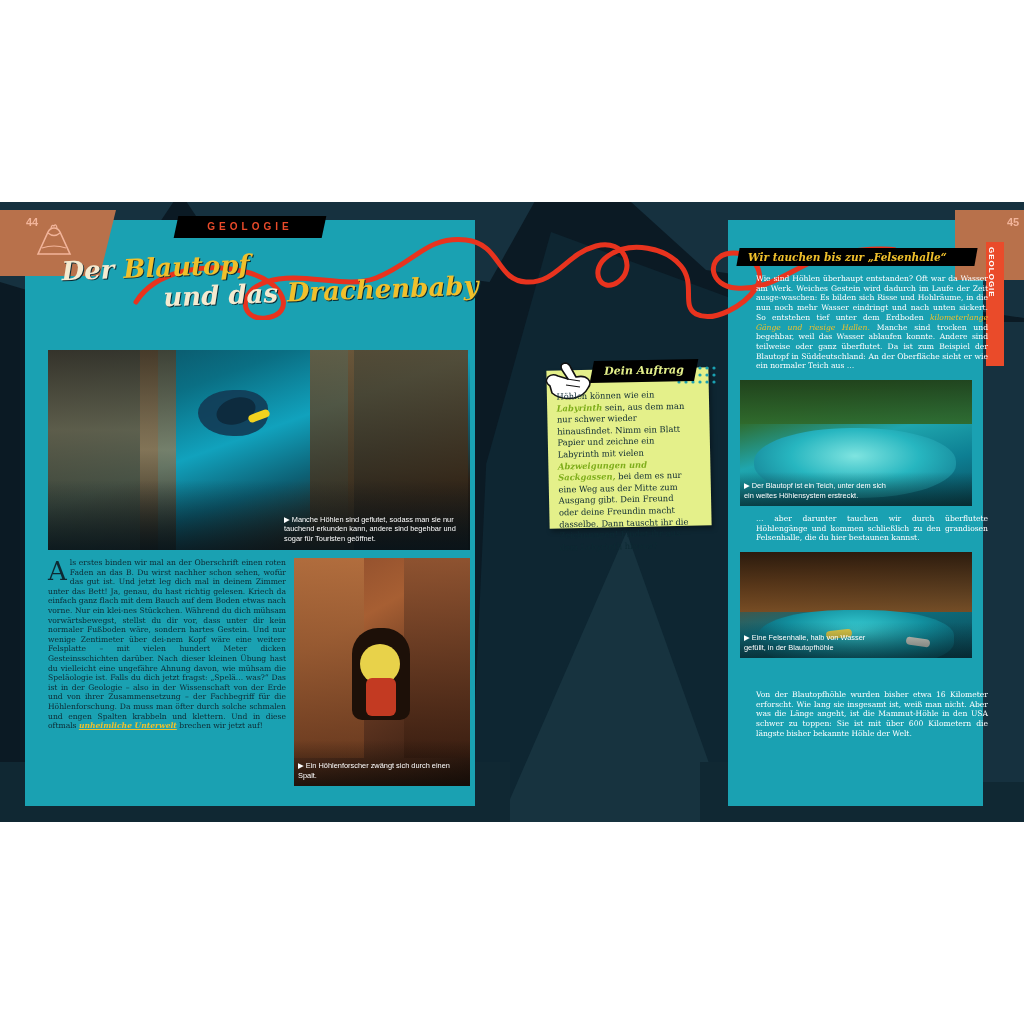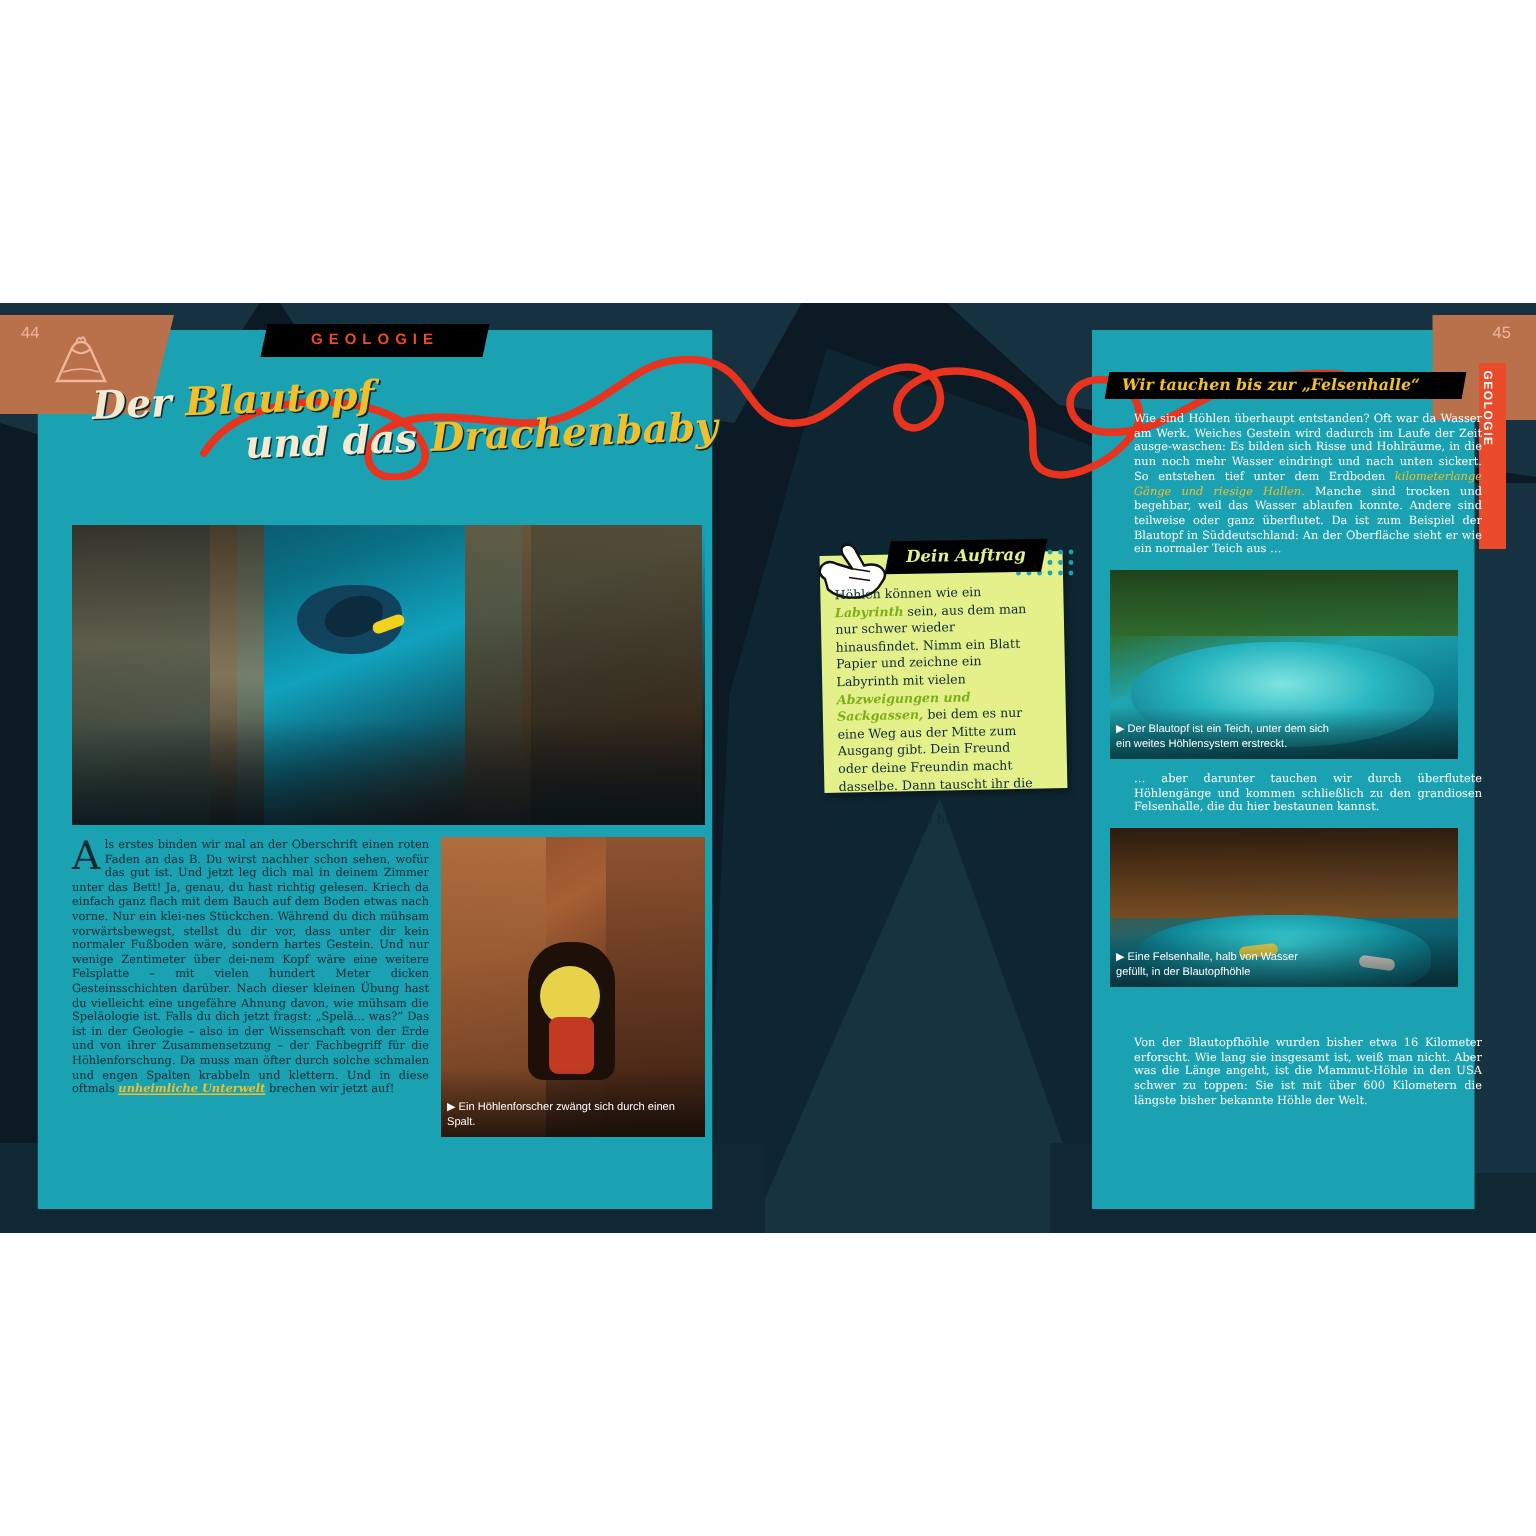--- a/index.html
+++ b/index.html
@@ -76,21 +76,22 @@
     left: 955px;
     top: 8px;
     width: 69px;
     height: 70px;
     background: #b8714b;
   }
   .folio {
     position: absolute;
     color: #f2b49a;
     font-size: 11px;
-    font-weight: normal;
+    font-weight: bold;
+    margin-left: 12px;
   }
   .volcano-icon {
     position: absolute;
     left: 34px;
     top: 20px;
     width: 40px;
     height: 40px;
   }
   
   #chapter-bar {
@@ -345,23 +346,24 @@
     <div class="photo" style="left:48px;top:148px;width:422px;height:200px;">
       <div class="ph-grad" style="background:linear-gradient(160deg,#0c4a5c 0%,#0a6f84 25%,#11a2bd 45%,#0d6074 62%,#2a2016 80%,#120c08 100%);"></div>
       <div style="position:absolute;left:0;top:0;width:110px;height:200px;background:linear-gradient(180deg,#3b2f22,#6b5a41 40%,#2e2517);opacity:.85;"></div>
       <div style="position:absolute;left:92px;top:0;width:36px;height:200px;background:linear-gradient(180deg,#4a3b28,#8d7a5a 50%,#221a10);opacity:.8;"></div>
       <div style="position:absolute;left:300px;top:0;width:120px;height:200px;background:linear-gradient(180deg,#5a452c,#3a2c1c 60%,#1a1410);opacity:.9;"></div>
       <div style="position:absolute;left:262px;top:0;width:44px;height:200px;background:linear-gradient(180deg,#6d583a,#2b2115);opacity:.85;"></div>
       <div style="position:absolute;left:150px;top:40px;width:70px;height:46px;background:#123b55;border-radius:50% 40% 45% 50%;opacity:.9;"></div>
       <div style="position:absolute;left:168px;top:48px;width:40px;height:26px;background:#0d2b3e;border-radius:50%;transform:rotate(-18deg);"></div>
       <div style="position:absolute;left:200px;top:62px;width:22px;height:8px;background:#f2d21f;border-radius:4px;transform:rotate(-20deg);"></div>
       <div style="position:absolute;left:0;bottom:0;width:100%;height:70px;background:linear-gradient(180deg,rgba(5,20,28,0),rgba(5,20,28,.75));"></div>
-    </div>
-
-    <div class="photo" style="left:294px;top:356px;width:176px;height:200px;">
+      <div class="cap" style="left:auto;right:0;bottom:4px;width:190px;background:none;text-align:left;">▶ Manche Höhlen sind geflutet, sodass man sie nur tauchend erkunden kann, andere sind begehbar und sogar für Touristen geöffnet.</div>
+    </div>
+
+    <div class="photo" style="left:294px;top:356px;width:176px;height:228px;">
       <div class="ph-grad" style="background:linear-gradient(150deg,#8a4a2b 0%,#a75f33 30%,#5f3520 60%,#2c170e 100%);"></div>
       <div style="position:absolute;left:0;top:0;width:70px;height:200px;background:linear-gradient(180deg,#b4703f,#6d3c20);opacity:.9;"></div>
       <div style="position:absolute;left:110px;top:0;width:66px;height:200px;background:linear-gradient(180deg,#8d5230,#3a1e11);opacity:.95;"></div>
       <div style="position:absolute;left:58px;top:70px;width:58px;height:92px;background:#1d1008;border-radius:26px 26px 10px 10px;"></div>
       <div style="position:absolute;left:66px;top:86px;width:40px;height:40px;background:#e8d24a;border-radius:50%;"></div>
       <div style="position:absolute;left:72px;top:120px;width:30px;height:38px;background:#c33a22;border-radius:6px;"></div>
       <div style="position:absolute;left:0;bottom:0;width:100%;height:46px;background:linear-gradient(180deg,rgba(10,8,5,0),rgba(10,8,5,.7));"></div>
       <div class="cap" style="background:none;bottom:3px;">▶ Ein Höhlenforscher zwängt sich durch einen Spalt.</div>
     </div>
 

